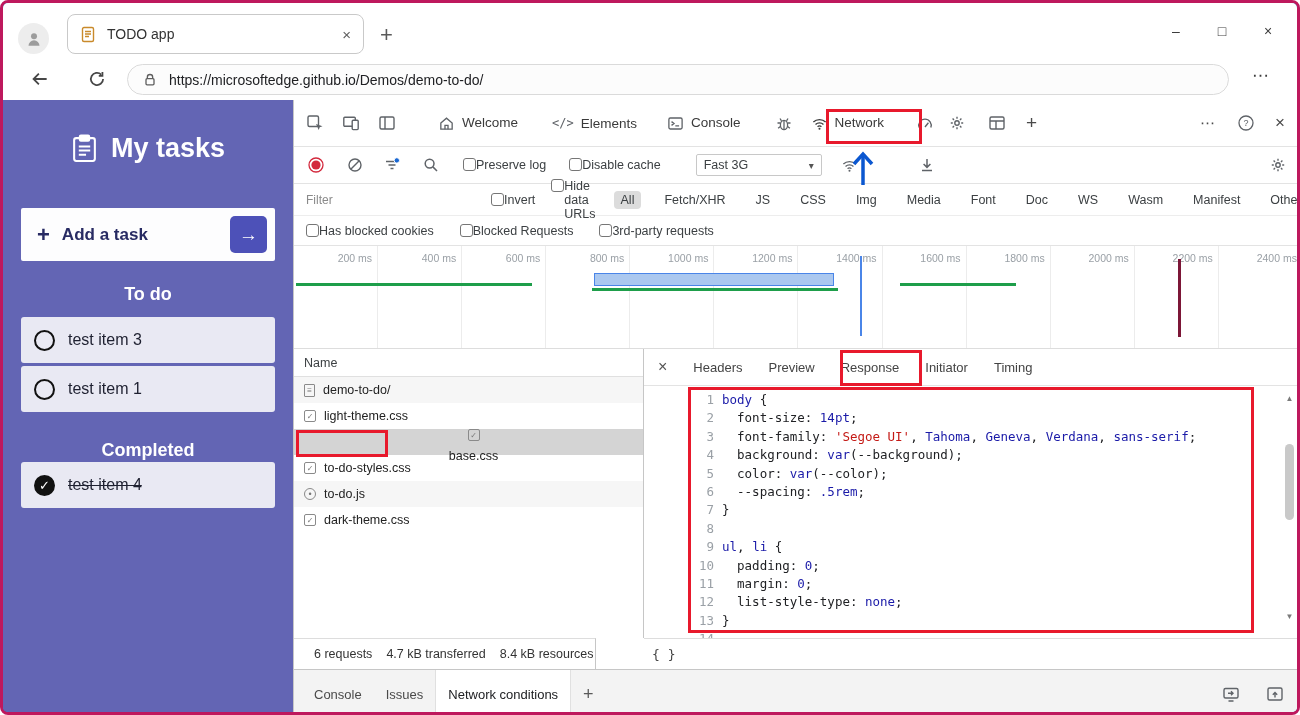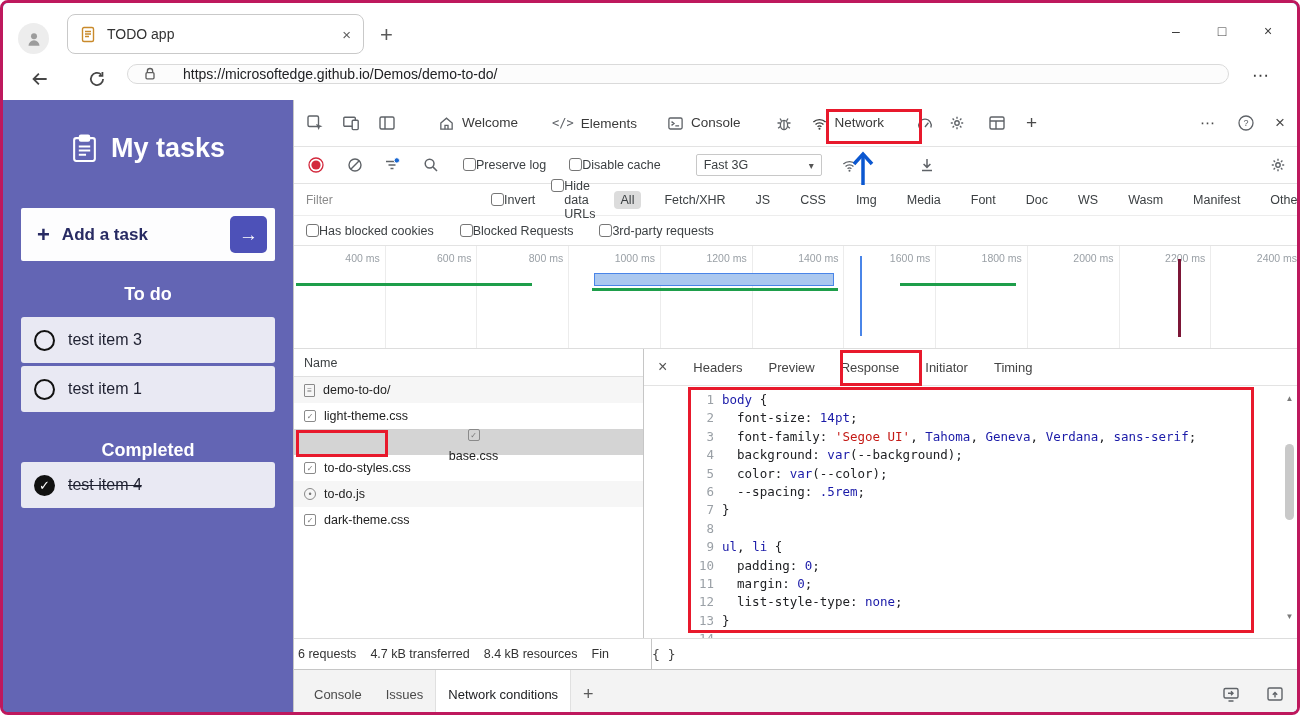--- a/index.html
+++ b/index.html
@@ -23,22 +23,22 @@
   .btab-title{flex:1;font-size:14px;color:#333;}
   .btab-close{font-size:15px;color:#5f5f5f;}
   .newtab{position:absolute;left:377px;top:19px;font-size:22px;color:#5a5a5a;}
   .winctl{position:absolute;right:6px;top:13px;display:flex;}
   .winctl span{width:46px;text-align:center;font-size:14px;color:#3c3c3c;line-height:30px;}
 
   
   .navbar{position:absolute;left:0;top:55px;width:100%;height:42px;background:#fff;}
   .nav-ic{position:absolute;top:11px;}
   .nav-back{left:27px;} .nav-refresh{left:84px;}
-  .addrbar{position:absolute;left:124px;top:6px;width:1102px;height:20px;border-radius:16px;
-    background:#fcfcfc;border:1px solid #dadada;display:flex;align-items:center;gap:25px;padding:0 14px;}
+  .addrbar{position:absolute;left:124px;top:6px;width:1102px;height:31px;border-radius:16px;
+    background:#fcfcfc;border:1px solid #dadada;display:flex;align-items:center;gap:11px;padding:0 14px;}
   .url{font-size:14px;color:#202124;}
   .nav-more{position:absolute;right:28px;top:7px;font-size:17px;color:#3c3c3c;}
 
   .content{position:absolute;left:0;top:97px;width:1300px;height:618px;}
 
   
   .todo{position:absolute;left:0;top:0;width:290px;height:620px;background:var(--todo-purple);}
   .todo-header{display:flex;align-items:center;justify-content:center;gap:13px;padding-top:33px;}
   .todo-title{font-size:27px;font-weight:bold;color:#fff;}
   .addtask{position:absolute;left:18px;top:108px;width:254px;height:53px;background:#fdfdfe;
@@ -108,22 +108,22 @@
   .req-row.selected{background:var(--selected-row);flex-direction:column;}
   .req-ic{display:inline-flex;align-items:center;justify-content:center;flex:none;
     font-size:9px;color:#777;}
   .req-ic.document{width:11px;height:13px;border:1px solid #8a8a8a;border-radius:1px;}
   .req-ic.document::after{content:"≡";font-size:8px;}
   .req-ic.stylesheet{width:12px;height:12px;border:1px solid #8a8a8a;border-radius:2px;}
   .req-ic.stylesheet::after{content:"✓";font-size:8px;}
   .req-ic.script{width:12px;height:12px;border:1px solid #8a8a8a;border-radius:50%;}
   .req-ic.script::after{content:"•";font-size:9px;}
 
-  .dt-summary{position:absolute;left:0;top:538px;width:358px;height:31px;border-top:1px solid #ddd;
-    border-right:1px solid #c6c6c6;display:flex;align-items:center;padding-left:4px;
+  .dt-summary{position:absolute;left:0;top:538px;width:302px;height:31px;border-top:1px solid #ddd;
+    border-right:1px solid #c6c6c6;display:flex;align-items:center;padding-left:20px;
     white-space:nowrap;overflow:hidden;color:#333;}
   .dt-summary span{margin-right:14px;}
 
   .dt-detail{position:absolute;left:350px;top:249px;width:660px;height:320px;}
   .detail-tabs{height:37px;border-bottom:1px solid #e3e3e3;display:flex;align-items:center;gap:26px;
     padding-left:14px;font-size:13px;color:#444;}
   .detail-close{font-size:16px;color:#555;}
   .code-area{position:absolute;left:0;top:37px;width:630px;height:252px;overflow:hidden;padding-top:5px;}
   .code-line{display:flex;height:18.4px;font:12.5px/18.4px "DejaVu Sans Mono",monospace;white-space:pre;}
   .ln{width:70px;text-align:right;margin-right:8px;color:#9aa0a6;flex:none;}
@@ -373,20 +373,21 @@
           <span>Blocked Requests</span>
         </div>
         <div class="cbpair">
           <span class="cb"></span>
           <span>3rd-party requests</span>
         </div>
       </div>
 
       <div class="dt-waterfall">
         <div class="wf-grid">
+            <div class="wf-col"><span class="wf-tick">200 ms</span></div>
             <div class="wf-col"><span class="wf-tick">400 ms</span></div>
             <div class="wf-col"><span class="wf-tick">600 ms</span></div>
             <div class="wf-col"><span class="wf-tick">800 ms</span></div>
             <div class="wf-col"><span class="wf-tick">1000 ms</span></div>
             <div class="wf-col"><span class="wf-tick">1200 ms</span></div>
             <div class="wf-col"><span class="wf-tick">1400 ms</span></div>
             <div class="wf-col"><span class="wf-tick">1600 ms</span></div>
             <div class="wf-col"><span class="wf-tick">1800 ms</span></div>
             <div class="wf-col"><span class="wf-tick">2000 ms</span></div>
             <div class="wf-col"><span class="wf-tick">2200 ms</span></div>

